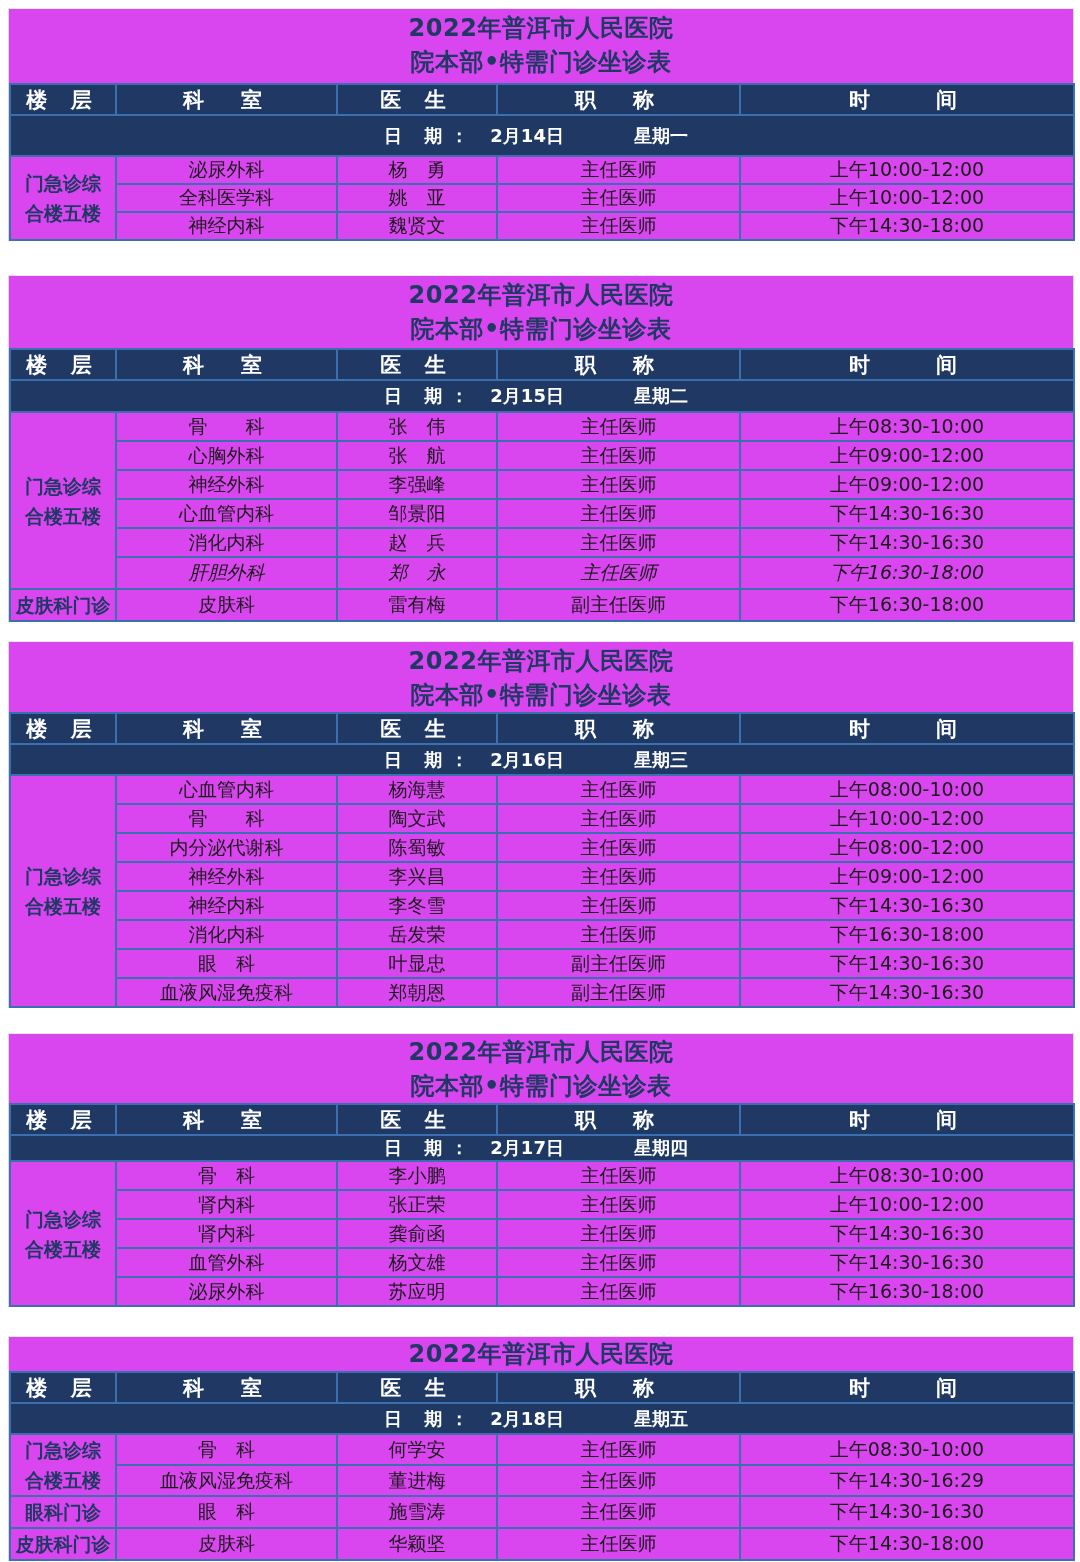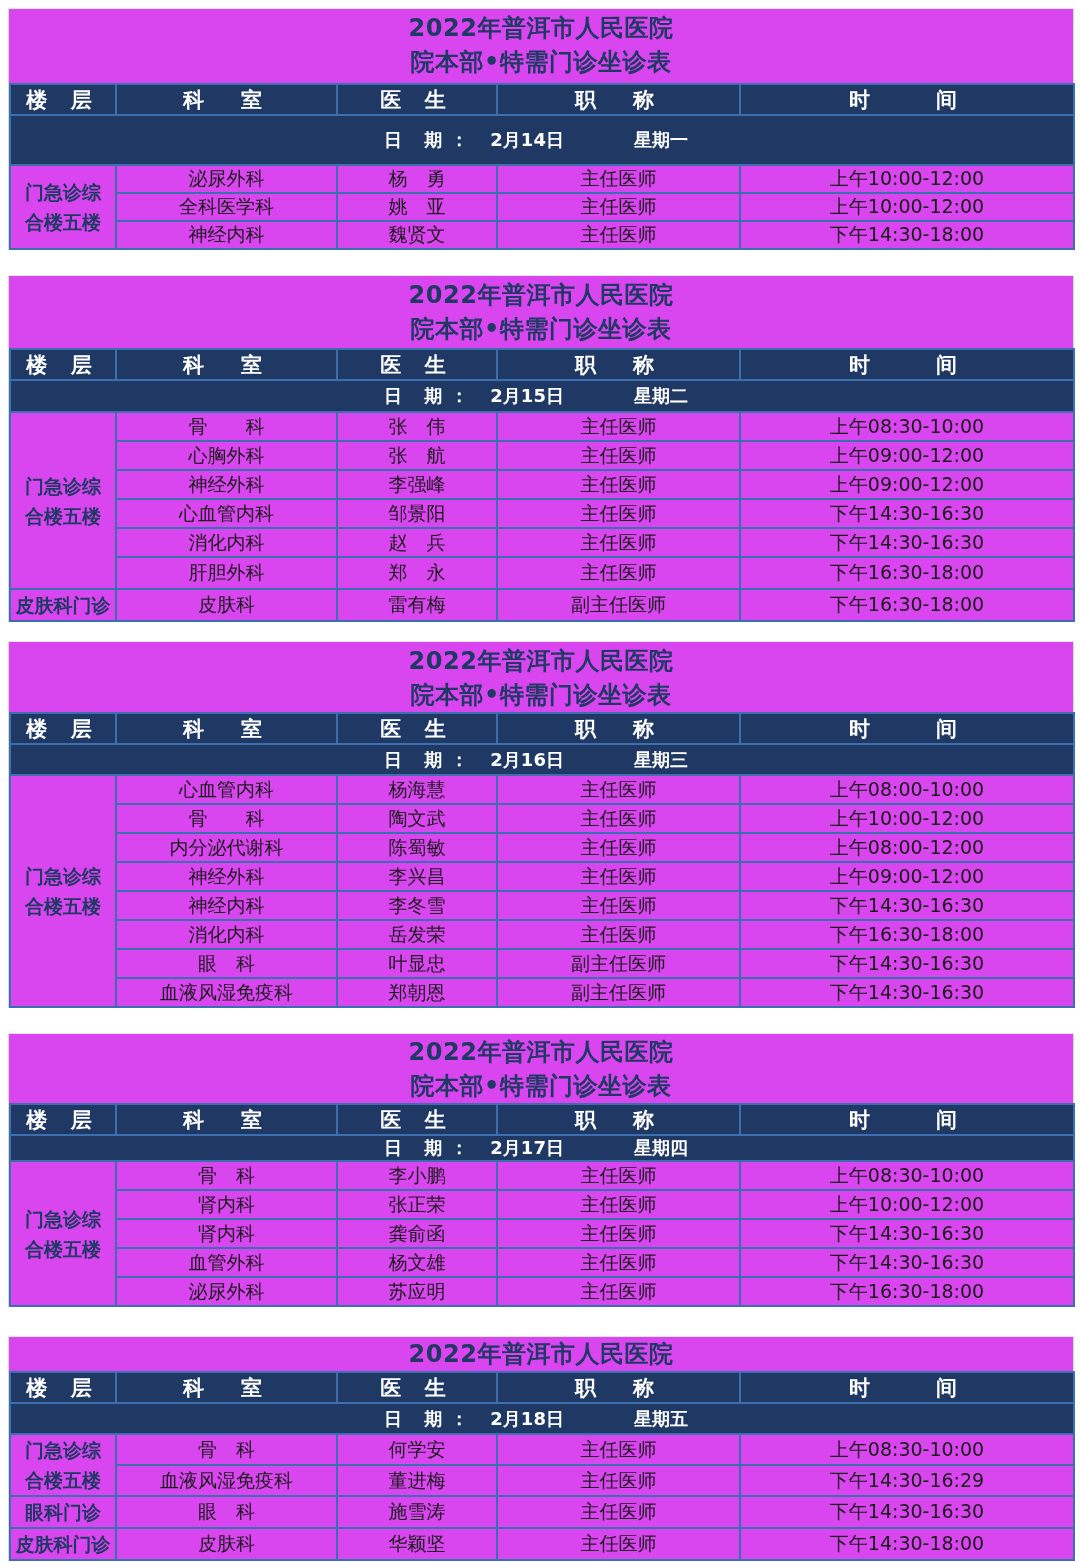--- a/index.html
+++ b/index.html
@@ -32,21 +32,21 @@
   <div class="title" style="padding-bottom:4px;">院本部•特需门诊坐诊表</div>
   <table>
     <colgroup>
         <col class="c1">
         <col class="c2">
         <col class="c3">
         <col class="c4">
         <col class="c5">
       </colgroup>
     <tbody class="datebar">
-      <tr style="height:50px;">
+      <tr style="height:41px;">
         <td colspan="5">
           <span class="inner">
             <span class="dlabel">日 期：</span><span class="dval">2月14日</span><span class="wday">星期一</span>
           </span>
         </td>
       </tr>
     </tbody>
     <thead>
       <tr style="height:31px;">
         <th>楼 层</th>
@@ -140,21 +140,21 @@
         <td>邹景阳</td>
         <td>主任医师</td>
         <td>下午14:30-16:30</td>
       </tr>
       <tr style="height:29px;">
         <td>消化内科</td>
         <td>赵　兵</td>
         <td>主任医师</td>
         <td>下午14:30-16:30</td>
       </tr>
-      <tr style="height:32px;">
+      <tr style="height:32px;font-style:italic;">
         <td>肝胆外科</td>
         <td>郑　永</td>
         <td>主任医师</td>
         <td>下午16:30-18:00</td>
       </tr>
       <tr style="height:29px;">
         <td class="floor floor-sm">皮肤科门诊</td>
         <td>皮肤科</td>
         <td>雷有梅</td>
         <td>副主任医师</td>

